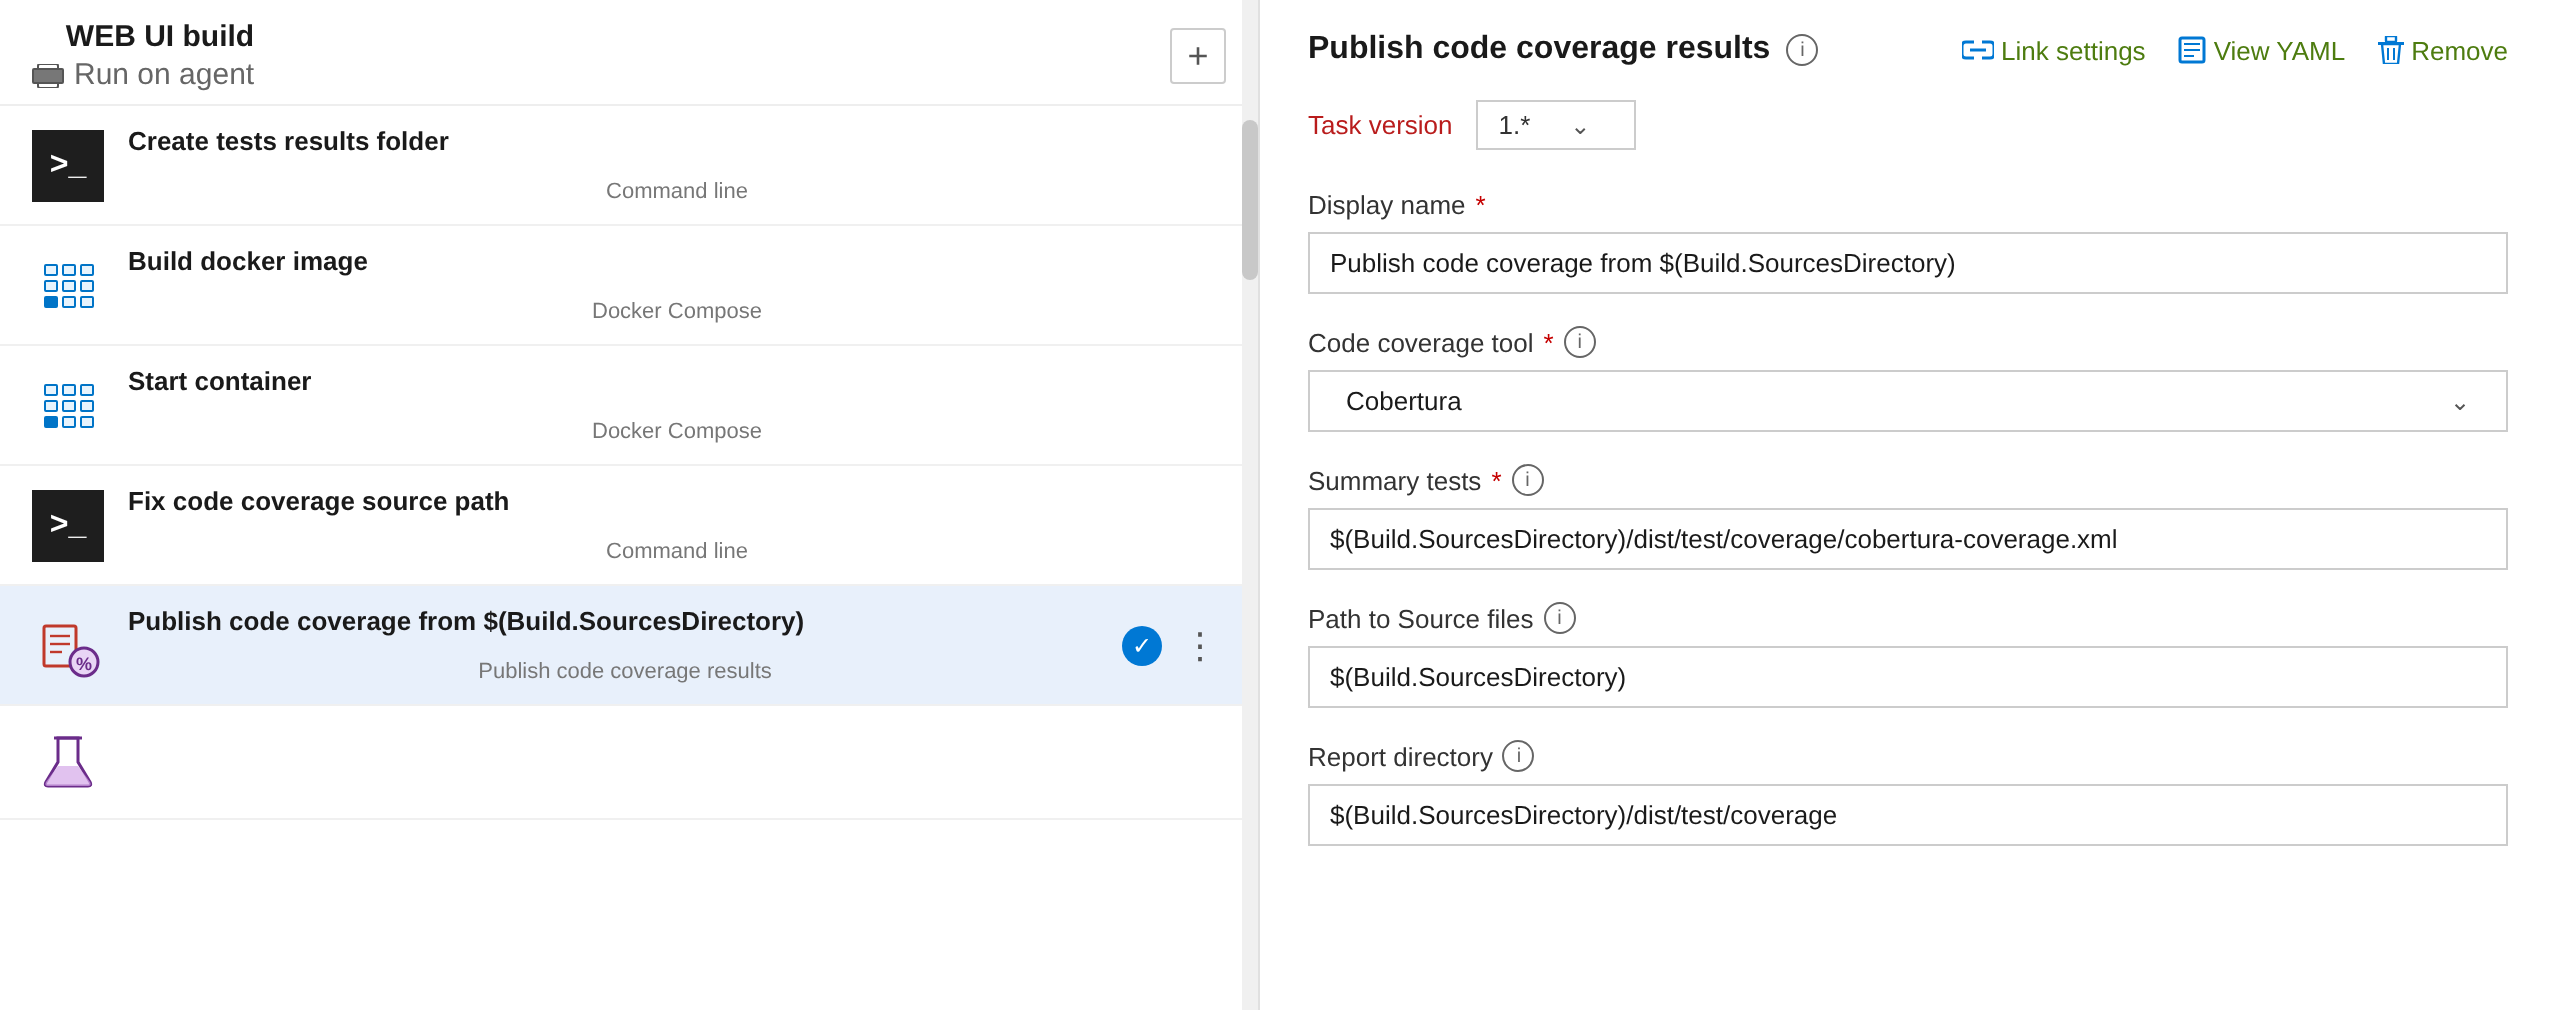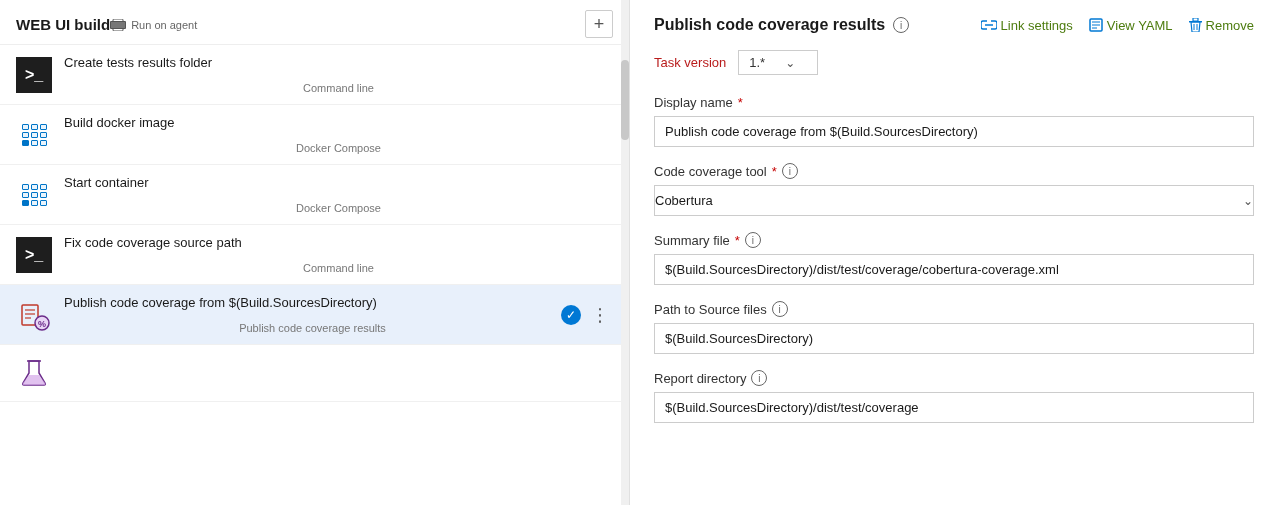--- a/index.html
+++ b/index.html
@@ -25,34 +25,35 @@
     .left-header {
       display: flex;
       align-items: center;
       justify-content: space-between;
       padding: 10px 16px 6px 16px;
       border-bottom: 1px solid #eee;
     }
 
     .left-header-info {
       display: flex;
+      flex-direction: column;
       text-align: right;
     }
 
     .left-header-title {
       font-size: 15px;
       font-weight: 600;
       color: #1a1a1a;
     }
 
     .left-header-sub {
       display: flex;
       align-items: center;
       gap: 5px;
-      font-size: 11px;
+      font-size: 15px;
       color: #666;
       margin-top: 2px;
     }
 
     .plus-btn {
       width: 28px;
       height: 28px;
       border: 1px solid #ccc;
       background: #fff;
       cursor: pointer;
@@ -104,21 +105,21 @@
       font-size: 16px;
       font-weight: bold;
     }
 
     .task-info {
       flex: 1;
     }
 
     .task-name {
       font-size: 13px;
-      font-weight: 400;
+      font-weight: 700;
       color: #1a1a1a;
     }
 
     .task-sub {
       font-size: 11px;
       color: #777;
       margin-top: 12px;
       text-align: center;
     }
 
@@ -254,21 +255,21 @@
       border: 1px solid #ccc;
       padding: 7px 10px;
       font-size: 13px;
       color: #1a1a1a;
       outline: none;
     }
 
     .field-select {
       width: 100%;
       border: 1px solid #ccc;
-      padding: 7px 0;
+      padding: 7px 18px;
       font-size: 13px;
       color: #1a1a1a;
       background: #fff;
       display: flex;
       align-items: center;
       justify-content: space-between;
       cursor: pointer;
     }
 
     .chevron-down {
@@ -507,21 +508,21 @@
       <span class="info-circle">i</span>
     </div>
     <div class="field-select">
       <span>Cobertura</span>
       <span class="chevron-down">⌄</span>
     </div>
   </div>
 
   <div class="field-group">
     <div class="field-label">
-      <span>Summary file</span>
+      <span>Summary tests</span>
       <span class="required-star">*</span>
       <span class="info-circle">i</span>
     </div>
     <input type="text" class="field-input" value="$(Build.SourcesDirectory)/dist/test/coverage/cobertura-coverage.xml" style="">
   </div>
 
   <div class="field-group">
     <div class="field-label">
       <span>Path to Source files</span>
       <span class="info-circle">i</span>

